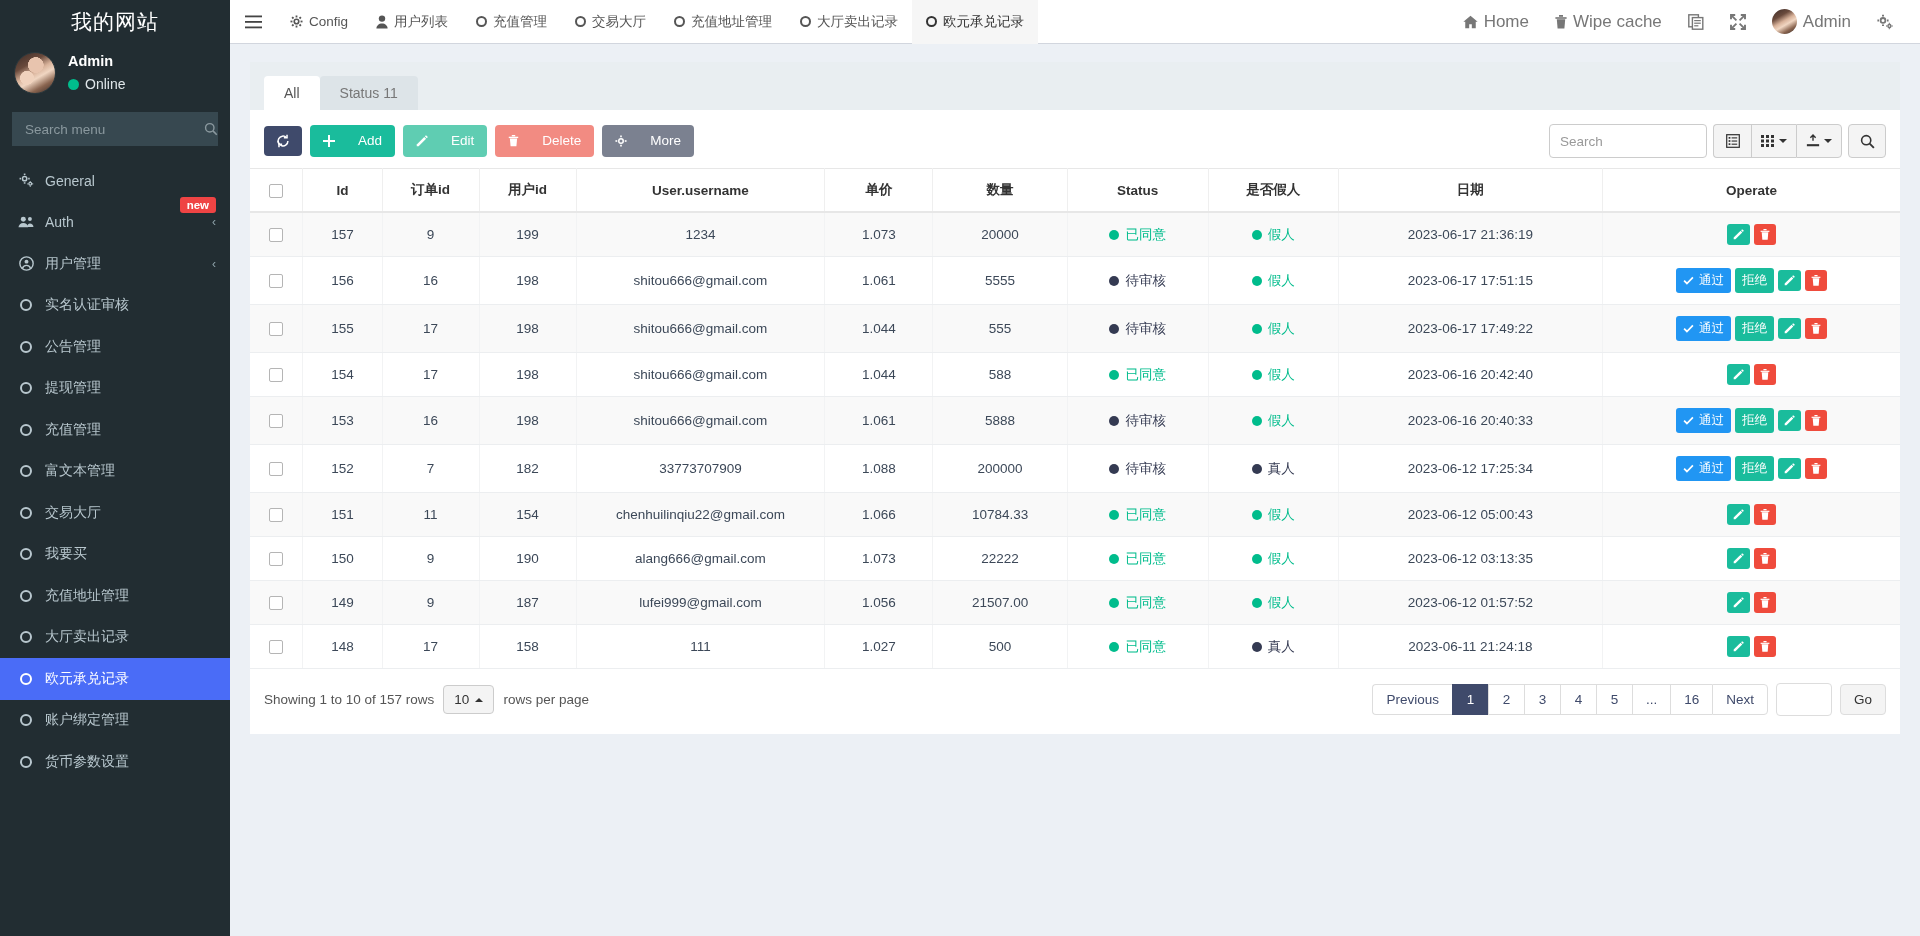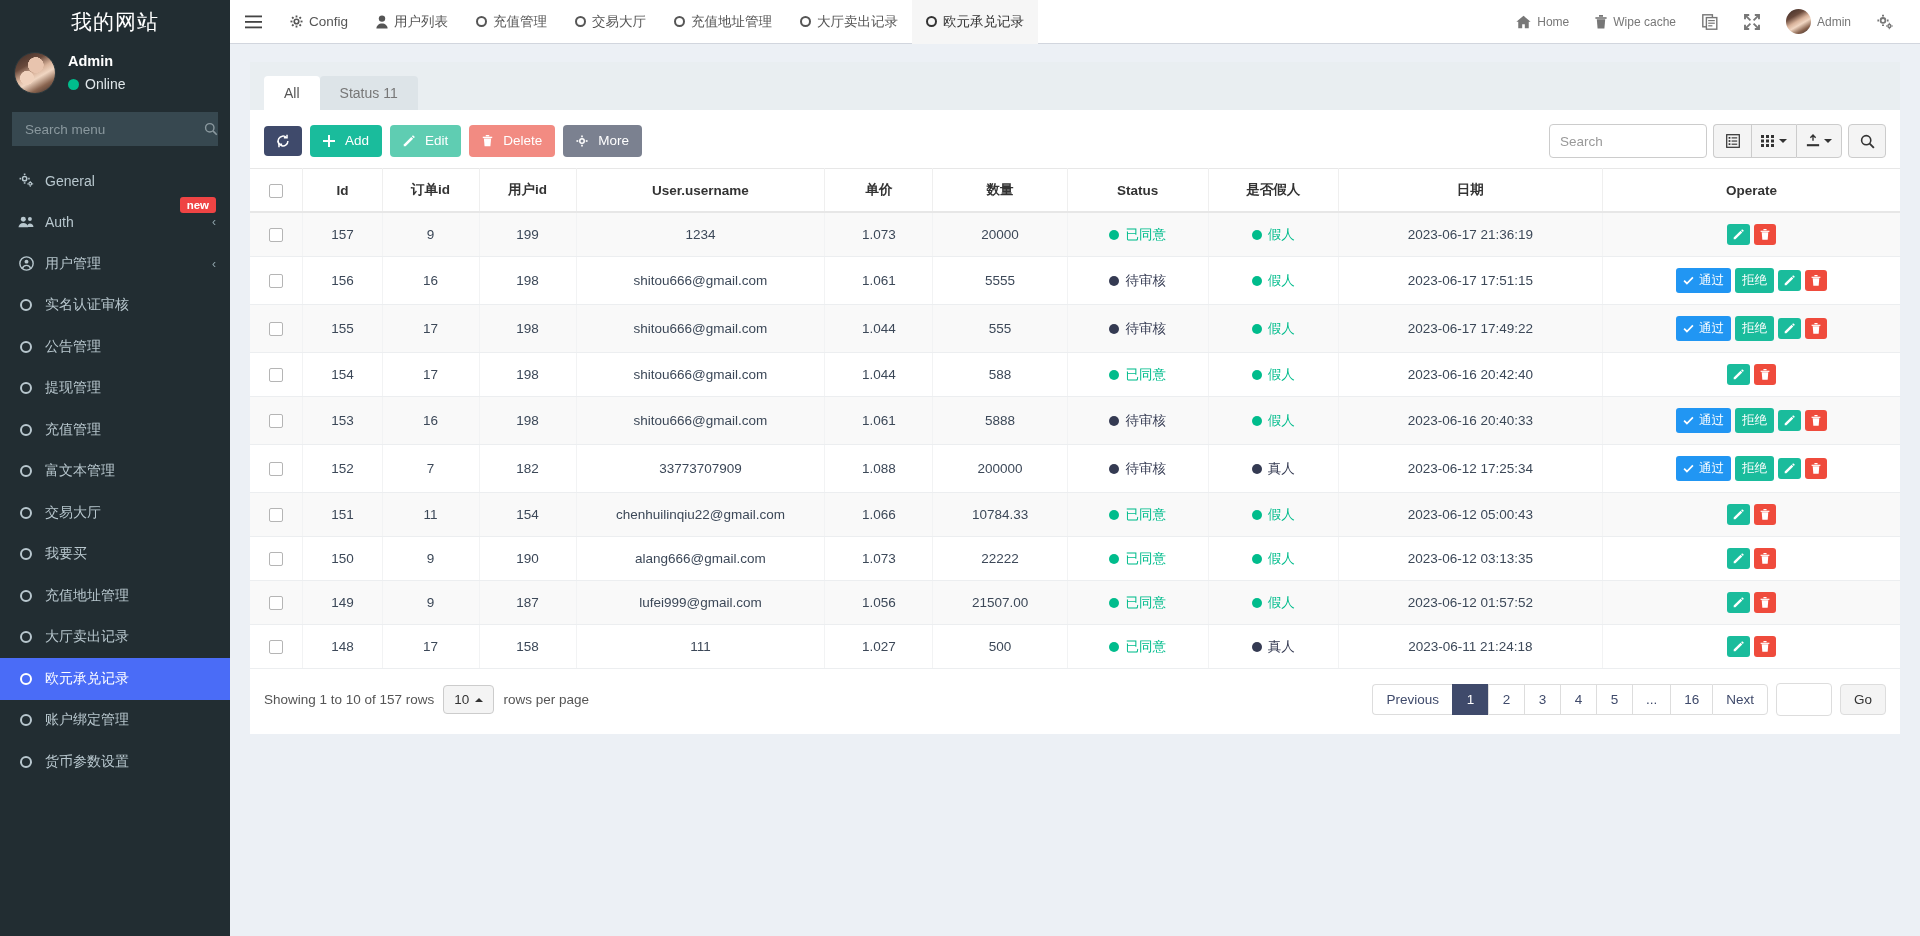--- a/index.html
+++ b/index.html
@@ -113,21 +113,21 @@
     height: 44px; padding: 0 14px;
     color: #555; text-decoration: none; font-size: 13.5px;
     white-space: nowrap;
   }
   .topnav a.current { background: #f6f6f6; color: #333; }
   .topnav a .ring { width: 11px; height: 11px; border-width: 2px; }
   .topright { margin-left: auto; display: flex; align-items: center; height: 44px; }
   .topright a {
     display: flex; align-items: center; gap: 6px;
     height: 44px; padding: 0 13px;
-    color: #777; text-decoration: none; font-size: 12px; white-space: nowrap;
+    color: #777; text-decoration: none; font-size: 17px; white-space: nowrap;
   }
   .topright .mini-avatar {
     width: 25px; height: 25px; border-radius: 50%;
     background: linear-gradient(150deg,#3a2a26 0%,#6a4a3c 30%,#d9b39b 48%,#f0d6c2 60%,#8a6550 78%,#2e2220 100%);
     flex: none;
   }
 
   .content { padding: 18px 20px 0 20px; flex: 1; min-height: 0; }
   .card {
     background: #fff;
@@ -149,21 +149,21 @@
 
   .toolbar {
     display: flex; align-items: center;
     padding: 14px 14px 10px 14px;
     gap: 8px;
   }
   .btn {
     border: none; border-radius: 4px;
     font-size: 13.5px; color: #fff;
     padding: 8px 13px;
-    display: inline-flex; align-items: center; gap: 10px;
+    display: inline-flex; align-items: center; gap: 23px;
     cursor: pointer; font-family: inherit; line-height: 1.2;
   }
   .btn-refresh { background: #3f4a6b; padding: 8px 12px; }
   .btn-add { background: #1abc9c; }
   .btn-edit { background: #5fcdb2; }
   .btn-delete { background: #f28b82; }
   .btn-more { background: #7b8190; }
 
   .toolbar-right { margin-left: auto; display: flex; align-items: center; gap: 6px; }
   .search-box {

